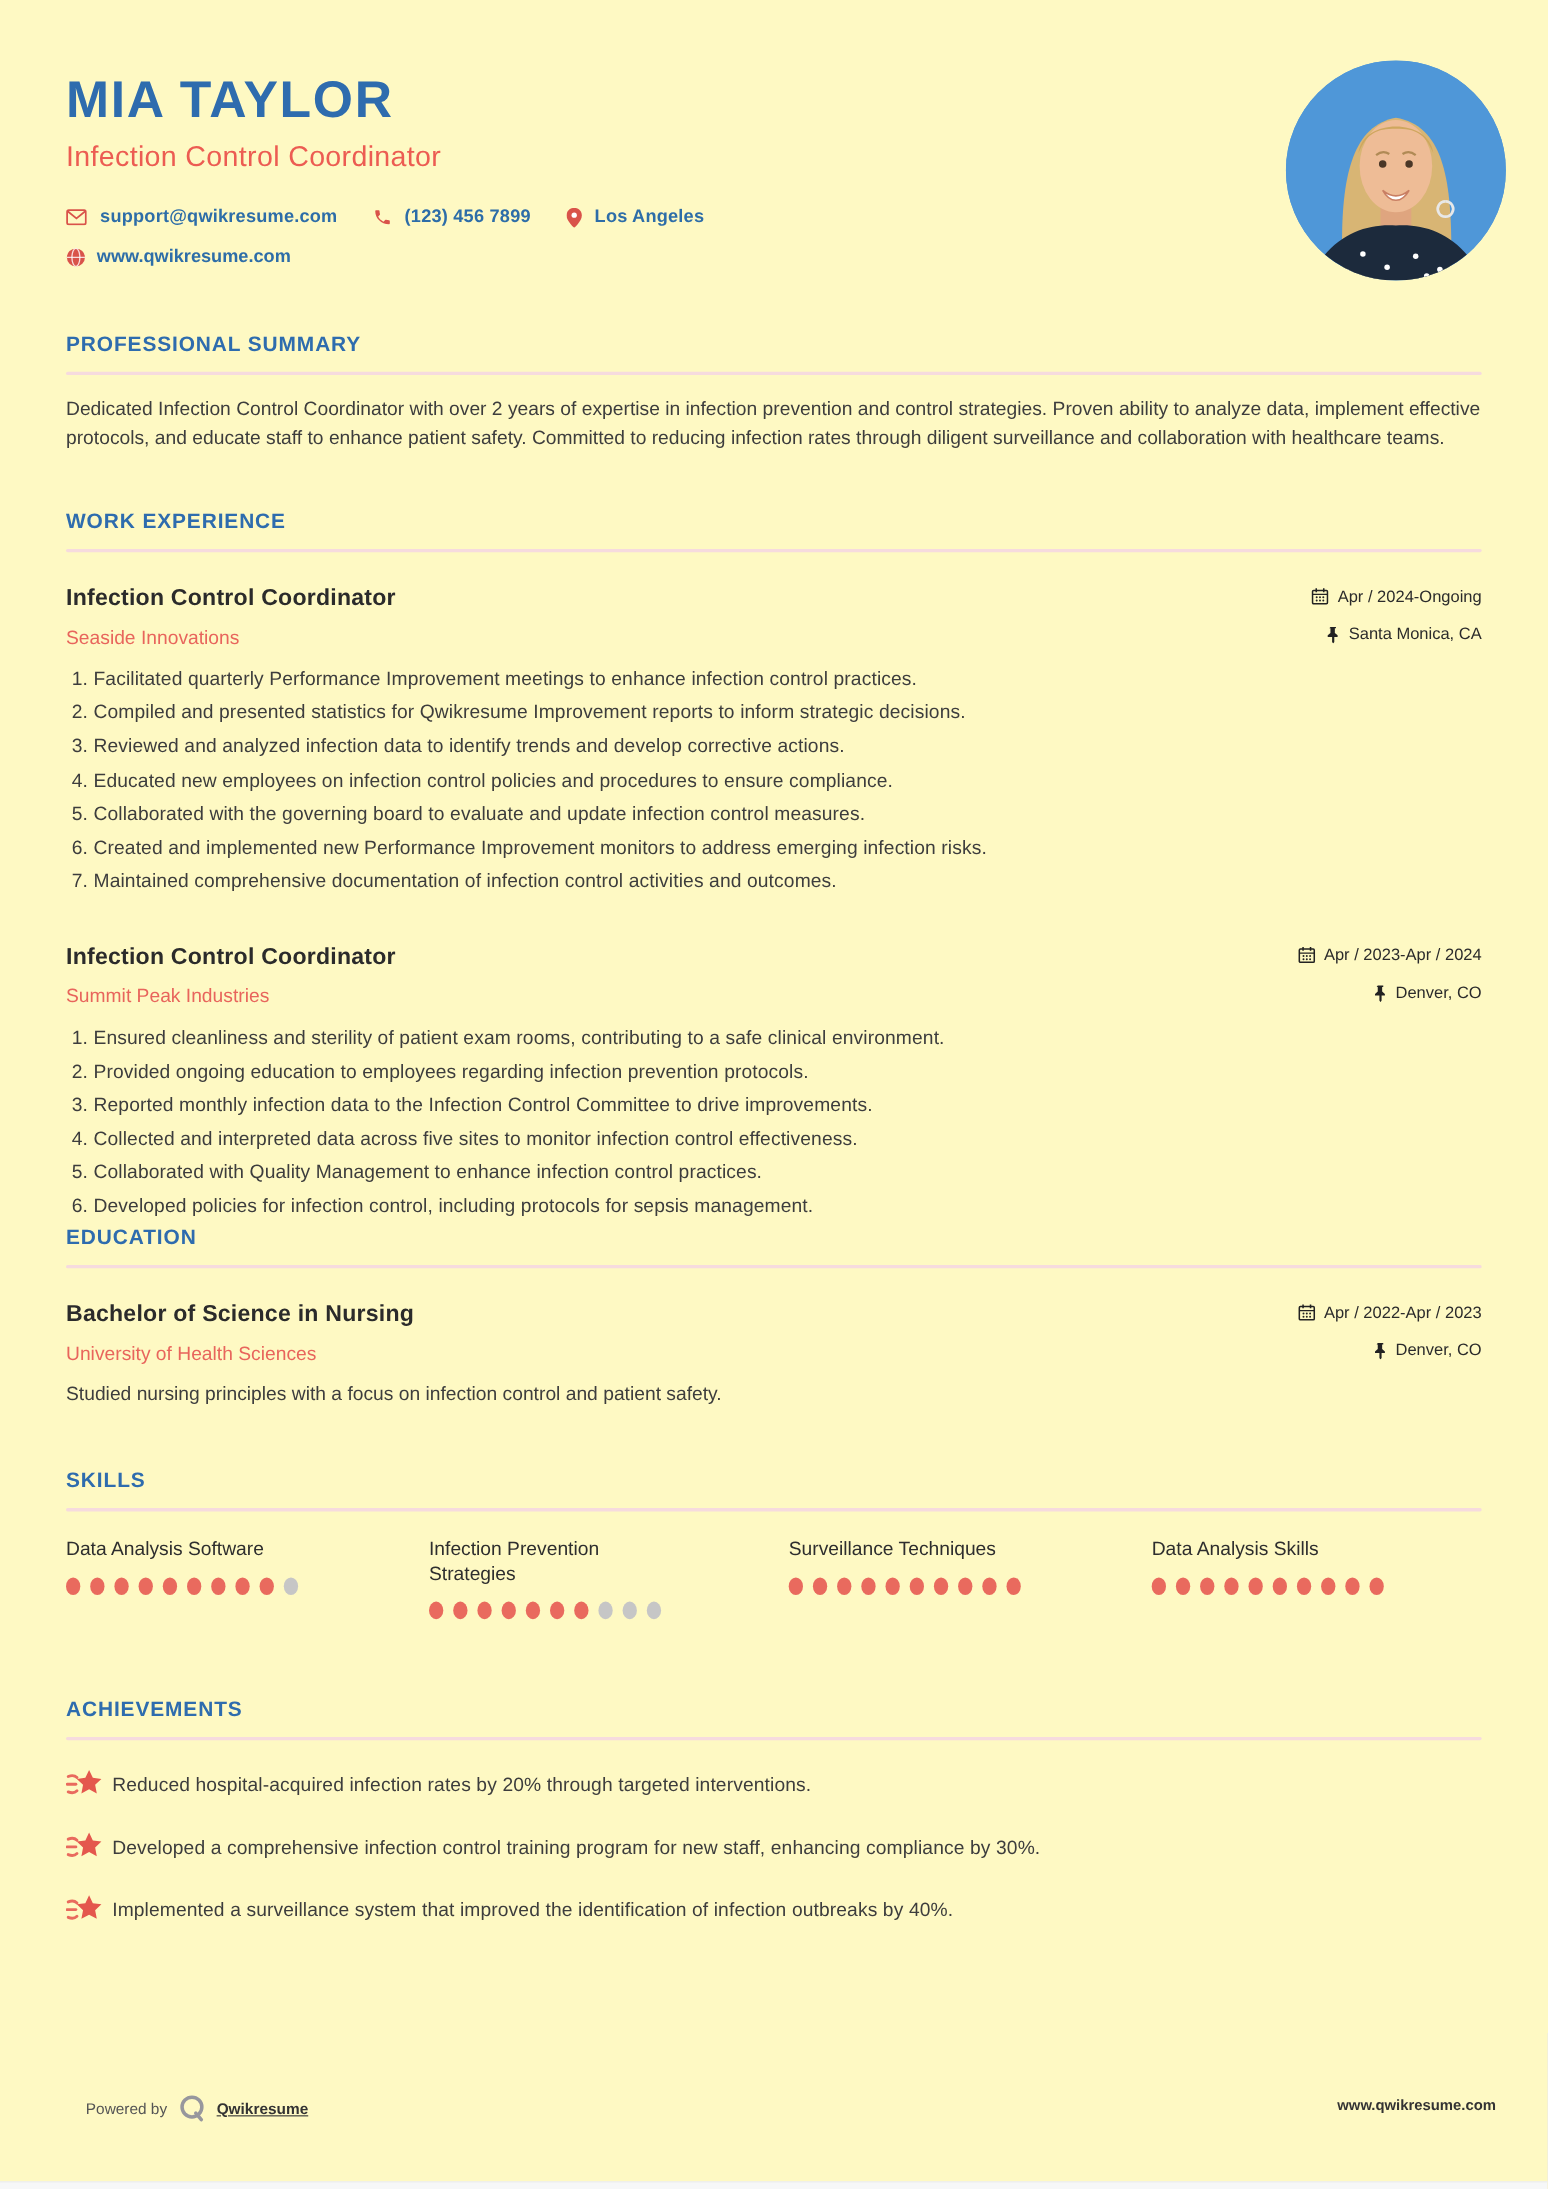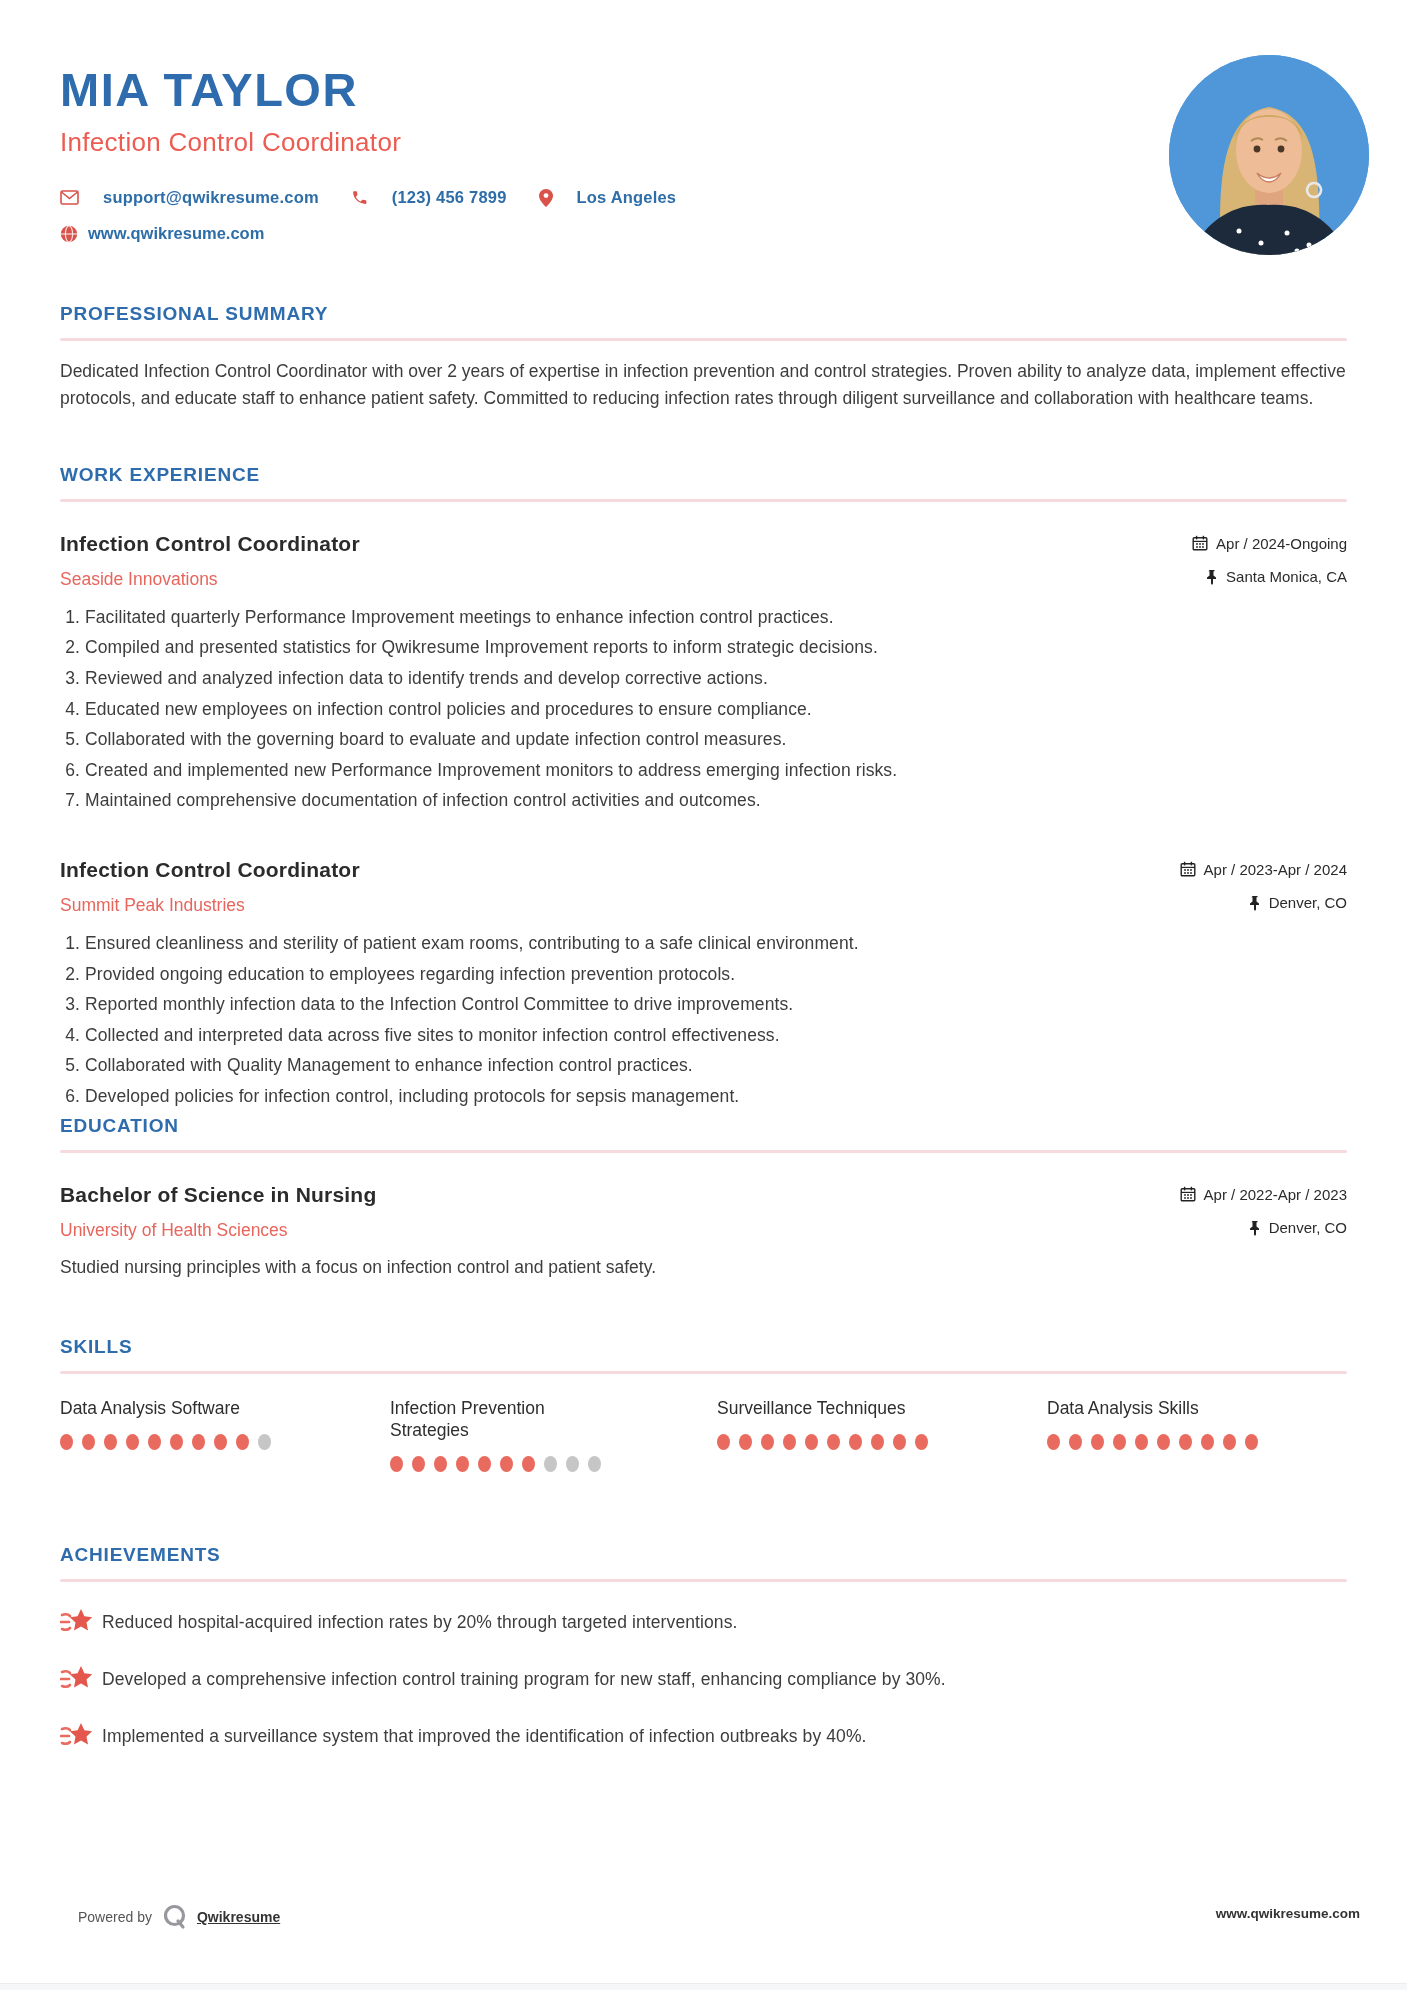--- a/index.html
+++ b/index.html
@@ -1,30 +1,30 @@
 <!DOCTYPE html>
 <html><head>
 <meta charset="utf-8">
 <style>
   * { margin:0; padding:0; box-sizing:border-box; }
   html,body { background:#e9e9e9; }
   body { font-family:"Liberation Sans", sans-serif; }
   .page {
     position:relative; width:1407px; height:1990px; margin:0 auto;
-    background:#ffffff; overflow:hidden;
+    background:#fef9c3; overflow:hidden;
     padding:42px 60px 0 60px;
   }
   
   .name {
     margin-top:20px; font-size:47px; font-weight:800; letter-spacing:1.5px;
     color:#2e6cae;
   }
   .job-title-main { margin-top:10px; font-size:26px; font-weight:500; color:#ec5c52; letter-spacing:.3px; }
   .contact-row { margin-top:30px; display:flex; align-items:center; gap:14px; }
-  .contact-item { display:flex; align-items:center; gap:24px; margin-right:18px; }
+  .contact-item { display:flex; align-items:center; gap:12px; margin-right:18px; }
   .contact-item .txt { font-size:16.5px; font-weight:600; color:#2d6da8; letter-spacing:.2px; }
   .website-row { margin-top:17px; display:flex; align-items:center; gap:10px; }
   .avatar {
     position:absolute; top:55px; right:38px; width:200px; height:200px;
     border-radius:50%; overflow:hidden; background:#4f97d8;
   }
   
   .section { margin-top:0; }
   .sec-head {
     font-size:19px; font-weight:700; color:#2e6cae; letter-spacing:.8px;

